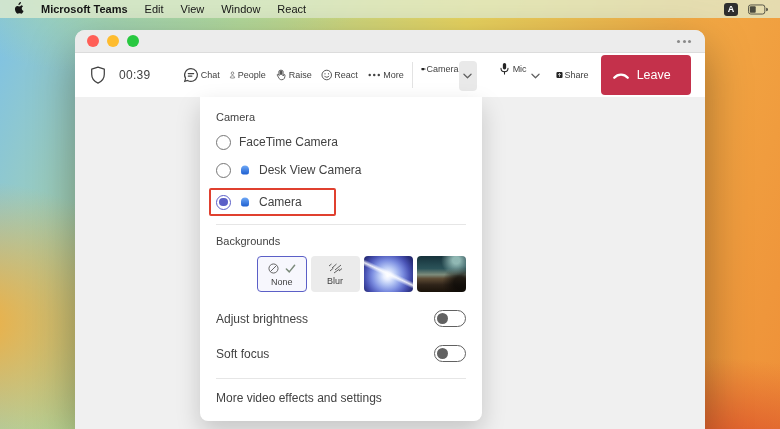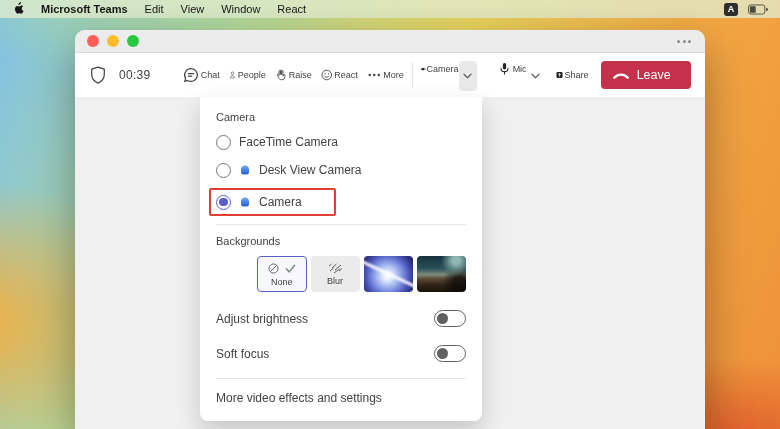--- a/index.html
+++ b/index.html
@@ -45,21 +45,21 @@
   .timer { font-size:12px; color:#424242; letter-spacing:.3px; }
   .tb-center { display:flex; gap:8px; }
   .tb-btn { width:38px; display:flex; flex-direction:row; align-items:center;
     gap:1px; font-size:9px; color:#424242; cursor:default; }
   .tb-btn svg { display:block; }
   .tb-vdiv { width:1px; height:26px; background:#e3e3e3; margin:0 8px; }
   .dev-group { display:flex; align-items:flex-start; }
   .chev-btn { width:18px; height:30px; margin-top:2px; display:flex; align-items:center;
     justify-content:center; border-radius:4px; color:#616161; }
   .chev-btn.active { background:#e9e9e9; }
-  .leave { margin-left:12px; height:28px; background:#c4314b; border-radius:4px;
+  .leave { margin-left:12px; height:40px; background:#c4314b; border-radius:4px;
     display:flex; align-items:center; color:#fff; font-size:12.5px; overflow:hidden; }
   .leave-main { display:flex; align-items:center; gap:7px; padding:0 11px; height:100%; }
   .leave-div { width:1px; height:100%; background:rgba(255,255,255,.35); }
   .leave-chev { padding:0 8px; height:100%; display:flex; align-items:center; }
 
   
   .content { position:relative; height:332px; background:#f0f0f0; }
   .panel { position:absolute; left:125px; top:0; width:282px; background:#fff;
     border-radius:0 0 8px 8px; box-shadow:0 10px 24px rgba(0,0,0,.18);
     padding:14px 16px 16px; }

